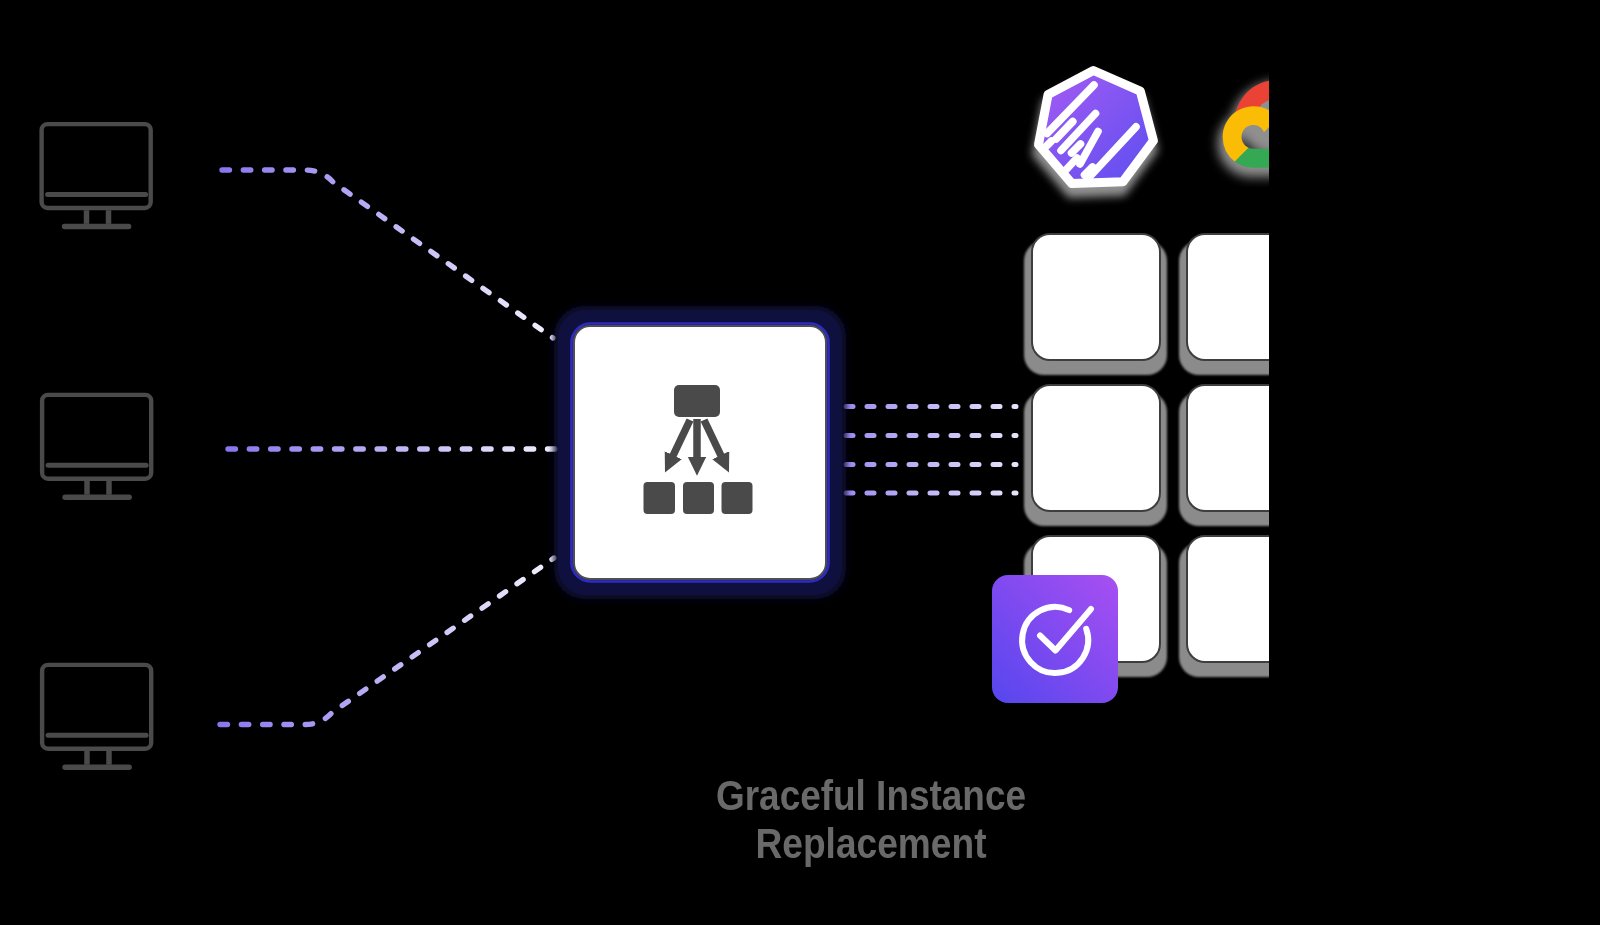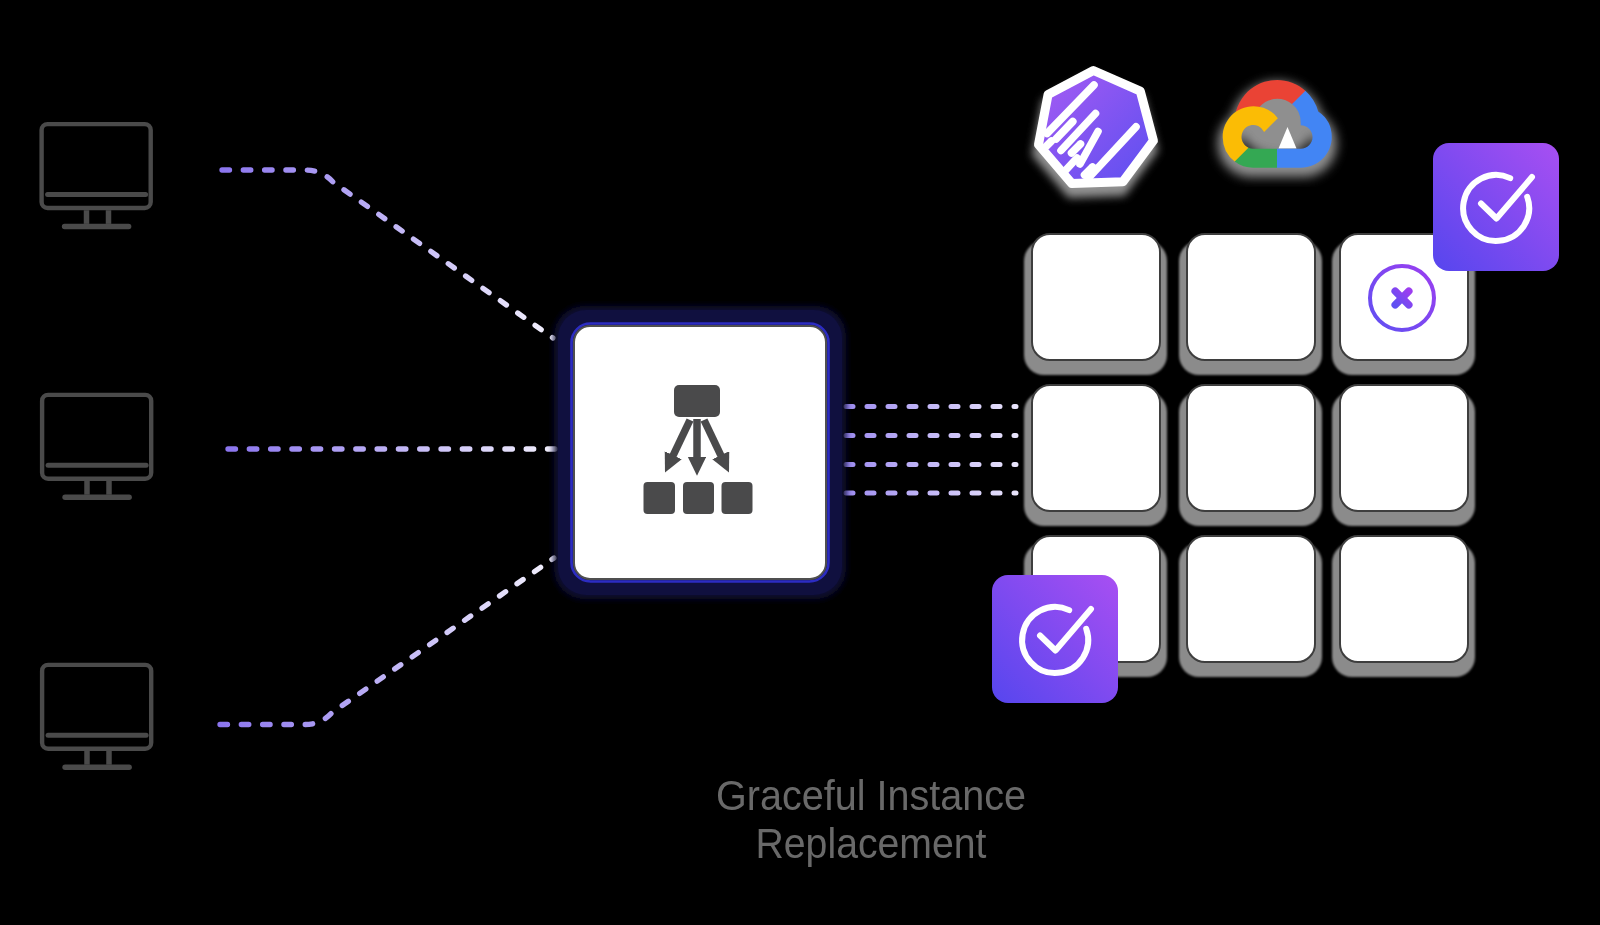--- a/index.html
+++ b/index.html
@@ -1,17 +1,17 @@
 <!DOCTYPE html>
 <html><head>
 <meta charset="utf-8">
 <style>
   html,body{margin:0;padding:0;background:#000;}
-  .stage{position:relative;width:1600px;height:925px;background:#000;overflow:hidden;
-         font-family:"Liberation Sans", sans-serif;}
+  .stage{position:relative;width:1269px;height:925px;background:#000;overflow:hidden;
+         font-family:"Liberation Sans", sans-serif;font-weight:bold;}
 </style>
 </head>
 <body>
 <div class="stage">
 <svg width="1600" height="925" viewBox="0 0 1600 925">
   <defs>
 
     <linearGradient id="badge" x1="0" y1="1" x2="1" y2="0">
       <stop offset="0" stop-color="#5646ee"></stop>
       <stop offset="1" stop-color="#a84ff2"></stop>

